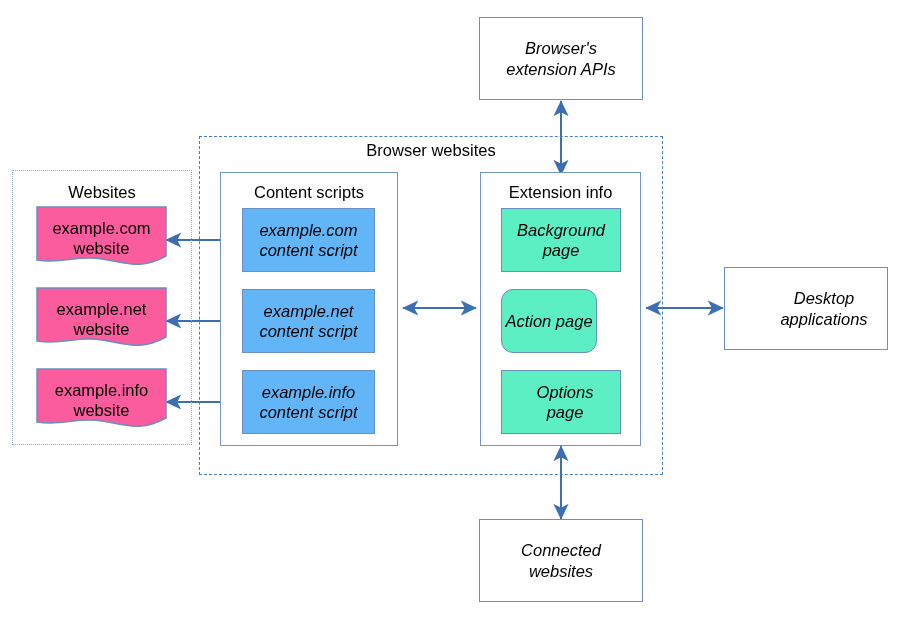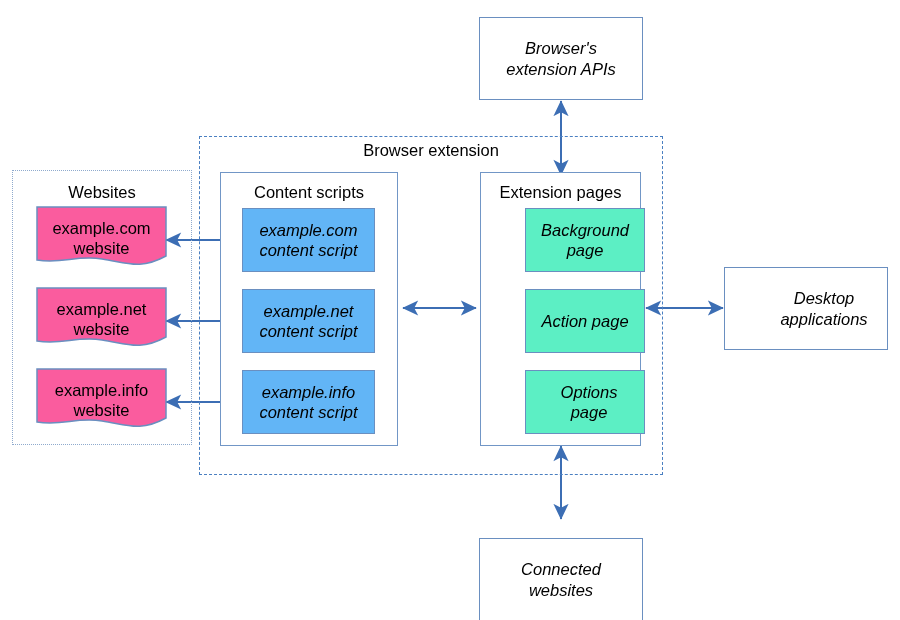--- a/index.html
+++ b/index.html
@@ -65,21 +65,20 @@
   .blue-box {
     background: #62B5F6;
     border: 1.3px solid #6A8FC0;
     font-size: 16.5px;
   }
   
   .green-box {
     background: #5CEFC4;
     border: 1.3px solid #6A8FC0;
     font-size: 16.5px;
-    margin-left: 24px;
   }
   
   .doc-shape {
     position: absolute;
   }
   .doc-shape svg {
     position: absolute;
     left: 0;
     top: 0;
     display: block;
@@ -135,27 +134,27 @@
   <div class="node plain-box" style="left:479px; top:17px; width:164px; height:83px;">
     <span>Browser's
 extension APIs</span>
   </div>
 
   <div class="node plain-box" style="left:724px; top:267px; width:164px; height:83px;padding-left:36px;">
     <span>Desktop
 applications</span>
   </div>
 
-  <div class="node plain-box" style="left:479px; top:538px; width:164px; height:83px;">
+  <div class="node plain-box" style="left:479px; top:519px; width:164px; height:83px;">
     <span>Connected
 websites</span>
   </div>
 
   <div class="dashed-box" style="left:199px; top:136px; width:464px; height:339px;"></div>
-  <div class="group-title" style="left:199px; top:141px; width:464px;">Browser extension</div>
+  <div class="group-title" style="left:199px; top:141px; width:464px;">Browser websites</div>
 
   <div class="dotted-box" style="left:12px; top:170px; width:180px; height:275px;"></div>
   <div class="group-title" style="left:12px; top:183px; width:180px;">Websites</div>
 
   <div class="doc-shape" style="left:36px; top:206px; width:131px; height:64px;">
     <svg width="131" height="64" viewBox="0 0 131 64" xmlns="http://www.w3.org/2000/svg">
       <path d="M1,1 H130 V50 C104,64 92,57 66,53 C40,49 27,58 1,54 Z" fill="#FA5C9E" stroke="#6A8FC0" stroke-width="1.5"></path>
     </svg>
     <div class="doc-label" style="top:12px;">example.com
 website</div>
@@ -187,27 +186,27 @@
   <div class="node blue-box" style="left:242px; top:289px; width:133px; height:64px;">
     <span>example.net
 content script</span>
   </div>
   <div class="node blue-box" style="left:242px; top:370px; width:133px; height:64px;">
     <span>example.info
 content script</span>
   </div>
 
   <div class="group-box" style="left:480px; top:172px; width:161px; height:274px;"></div>
-  <div class="group-title" style="left:480px; top:183px; width:161px;">Extension pages</div>
+  <div class="group-title" style="left:480px; top:183px; width:161px;">Extension info</div>
 
   <div class="node green-box" style="left:501px; top:208px; width:120px; height:64px;">
     <span>Background
 page</span>
   </div>
-  <div class="node green-box" style="left:501px; top:289px; width:120px; height:64px;">
+  <div class="node green-box" style="left:501px; top:289px; width:96px; height:64px;border-radius:12px;">
     <span>Action page</span>
   </div>
   <div class="node green-box" style="left:501px; top:370px; width:120px; height:64px;padding-left:8px;">
     <span>Options
 page</span>
   </div>
 
 </div>
 
 </body></html>

